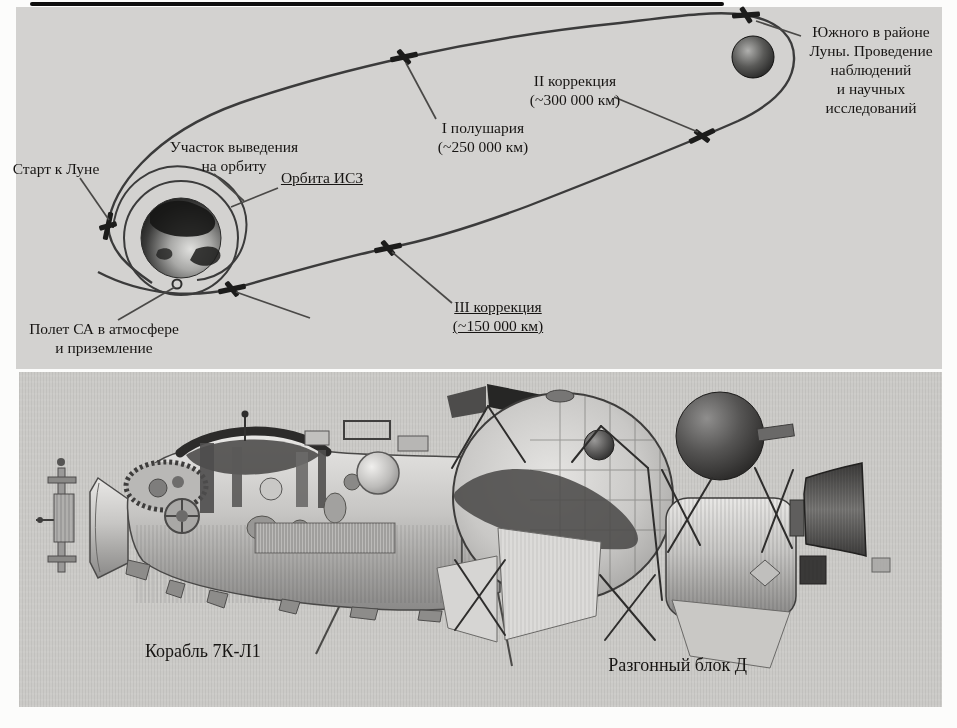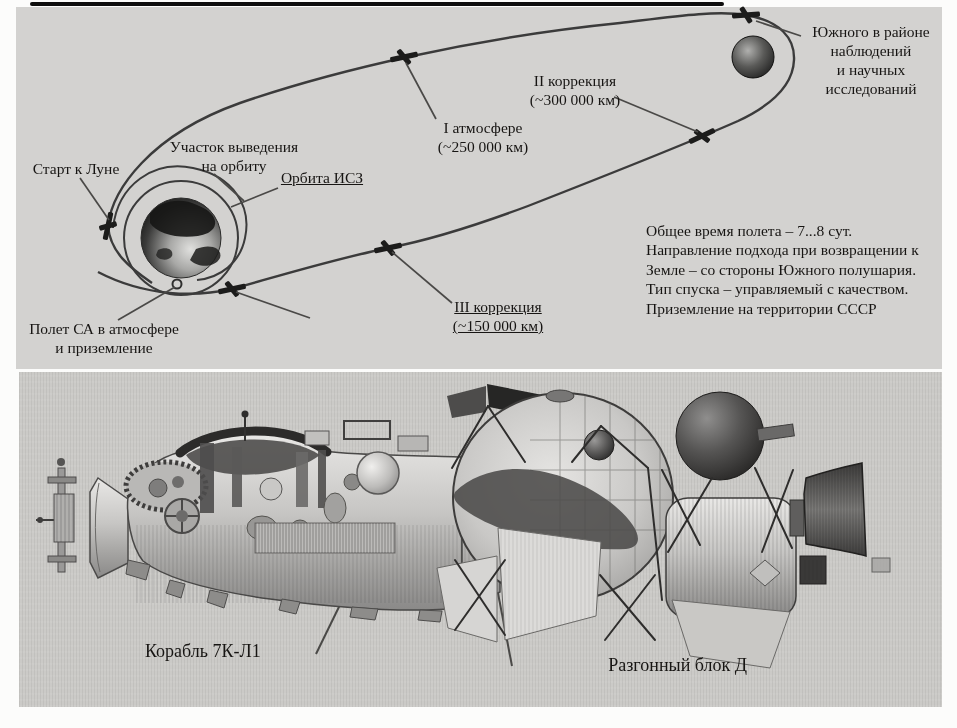--- a/index.html
+++ b/index.html
@@ -7,21 +7,21 @@
           font-family:"Liberation Serif","DejaVu Serif",serif;color:#171513;}
   .block{position:absolute;}
   .diagram-bg{left:16px;top:7px;width:926px;height:362px;background:#d3d2d0;}
   .photo-bg{left:19px;top:372px;width:923px;height:335px;background:#cbcac7;
     background-image:
       repeating-linear-gradient(90deg, rgba(60,60,58,.07) 0 1px, rgba(0,0,0,0) 1px 3px),
       repeating-linear-gradient(0deg, rgba(255,255,255,.05) 0 2px, rgba(0,0,0,0) 2px 6px);}
   svg.art{position:absolute;left:0;top:0;width:957px;height:728px;}
   .lbl{position:absolute;font-size:15.5px;line-height:19px;text-align:center;white-space:nowrap;}
   .lbl span{display:block;}
-  .lbl-start{left:24px;top:159px;width:104px;}
+  .lbl-start{left:4px;top:159px;width:104px;}
   .lbl-ascent{left:156px;top:137px;width:156px;}
   .lbl-orbit{left:266px;top:168px;width:112px;text-decoration:underline;}
   .lbl-corr1{left:413px;top:118px;width:140px;}
   .lbl-corr2{left:505px;top:71px;width:140px;}
   .lbl-moon{left:794px;top:22px;width:154px;}
   .lbl-corr3{left:428px;top:297px;width:140px;text-decoration:underline;}
   .lbl-sep{left:254px;top:316px;width:184px;}
   .lbl-descent{left:10px;top:319px;width:188px;}
   .info{left:646px;top:221px;width:310px;text-align:left;font-size:15.5px;line-height:19.4px;}
   .info div{white-space:nowrap;}
@@ -275,40 +275,34 @@
     <span>Старт к Луне</span>
   </div>
   <div class="lbl lbl-ascent">
     <span>Участок выведения</span>
     <span>на орбиту</span>
   </div>
   <div class="lbl lbl-orbit">
     <span>Орбита ИСЗ</span>
   </div>
   <div class="lbl lbl-corr1">
-    <span>I атмосфере</span>
+    <span>I полушария</span>
     <span>(~250 000 км)</span>
   </div>
   <div class="lbl lbl-corr2">
     <span>II коррекция</span>
     <span>(~300 000 км)</span>
   </div>
   <div class="lbl lbl-moon">
     <span>Южного в районе</span>
+    <span>Луны. Проведение</span>
     <span>наблюдений</span>
     <span>и научных</span>
     <span>исследований</span>
   </div>
-  <div class="lbl info">
-    <div>Общее время полета – 7...8 сут.</div>
-    <div>Направление подхода при возвращении к</div>
-    <div>Земле – со стороны Южного полушария.</div>
-    <div>Тип спуска – управляемый с качеством.</div>
-    <div>Приземление на территории СССР</div>
-  </div>
   <div class="lbl lbl-corr3">
     <span>III коррекция</span>
     <span>(~150 000 км)</span>
   </div>
   <div class="lbl lbl-descent">
     <span>Полет СА в атмосфере</span>
     <span>и приземление</span>
   </div>
   <div class="lbl lbl-ship">
     <span>Корабль 7К-Л1</span>

